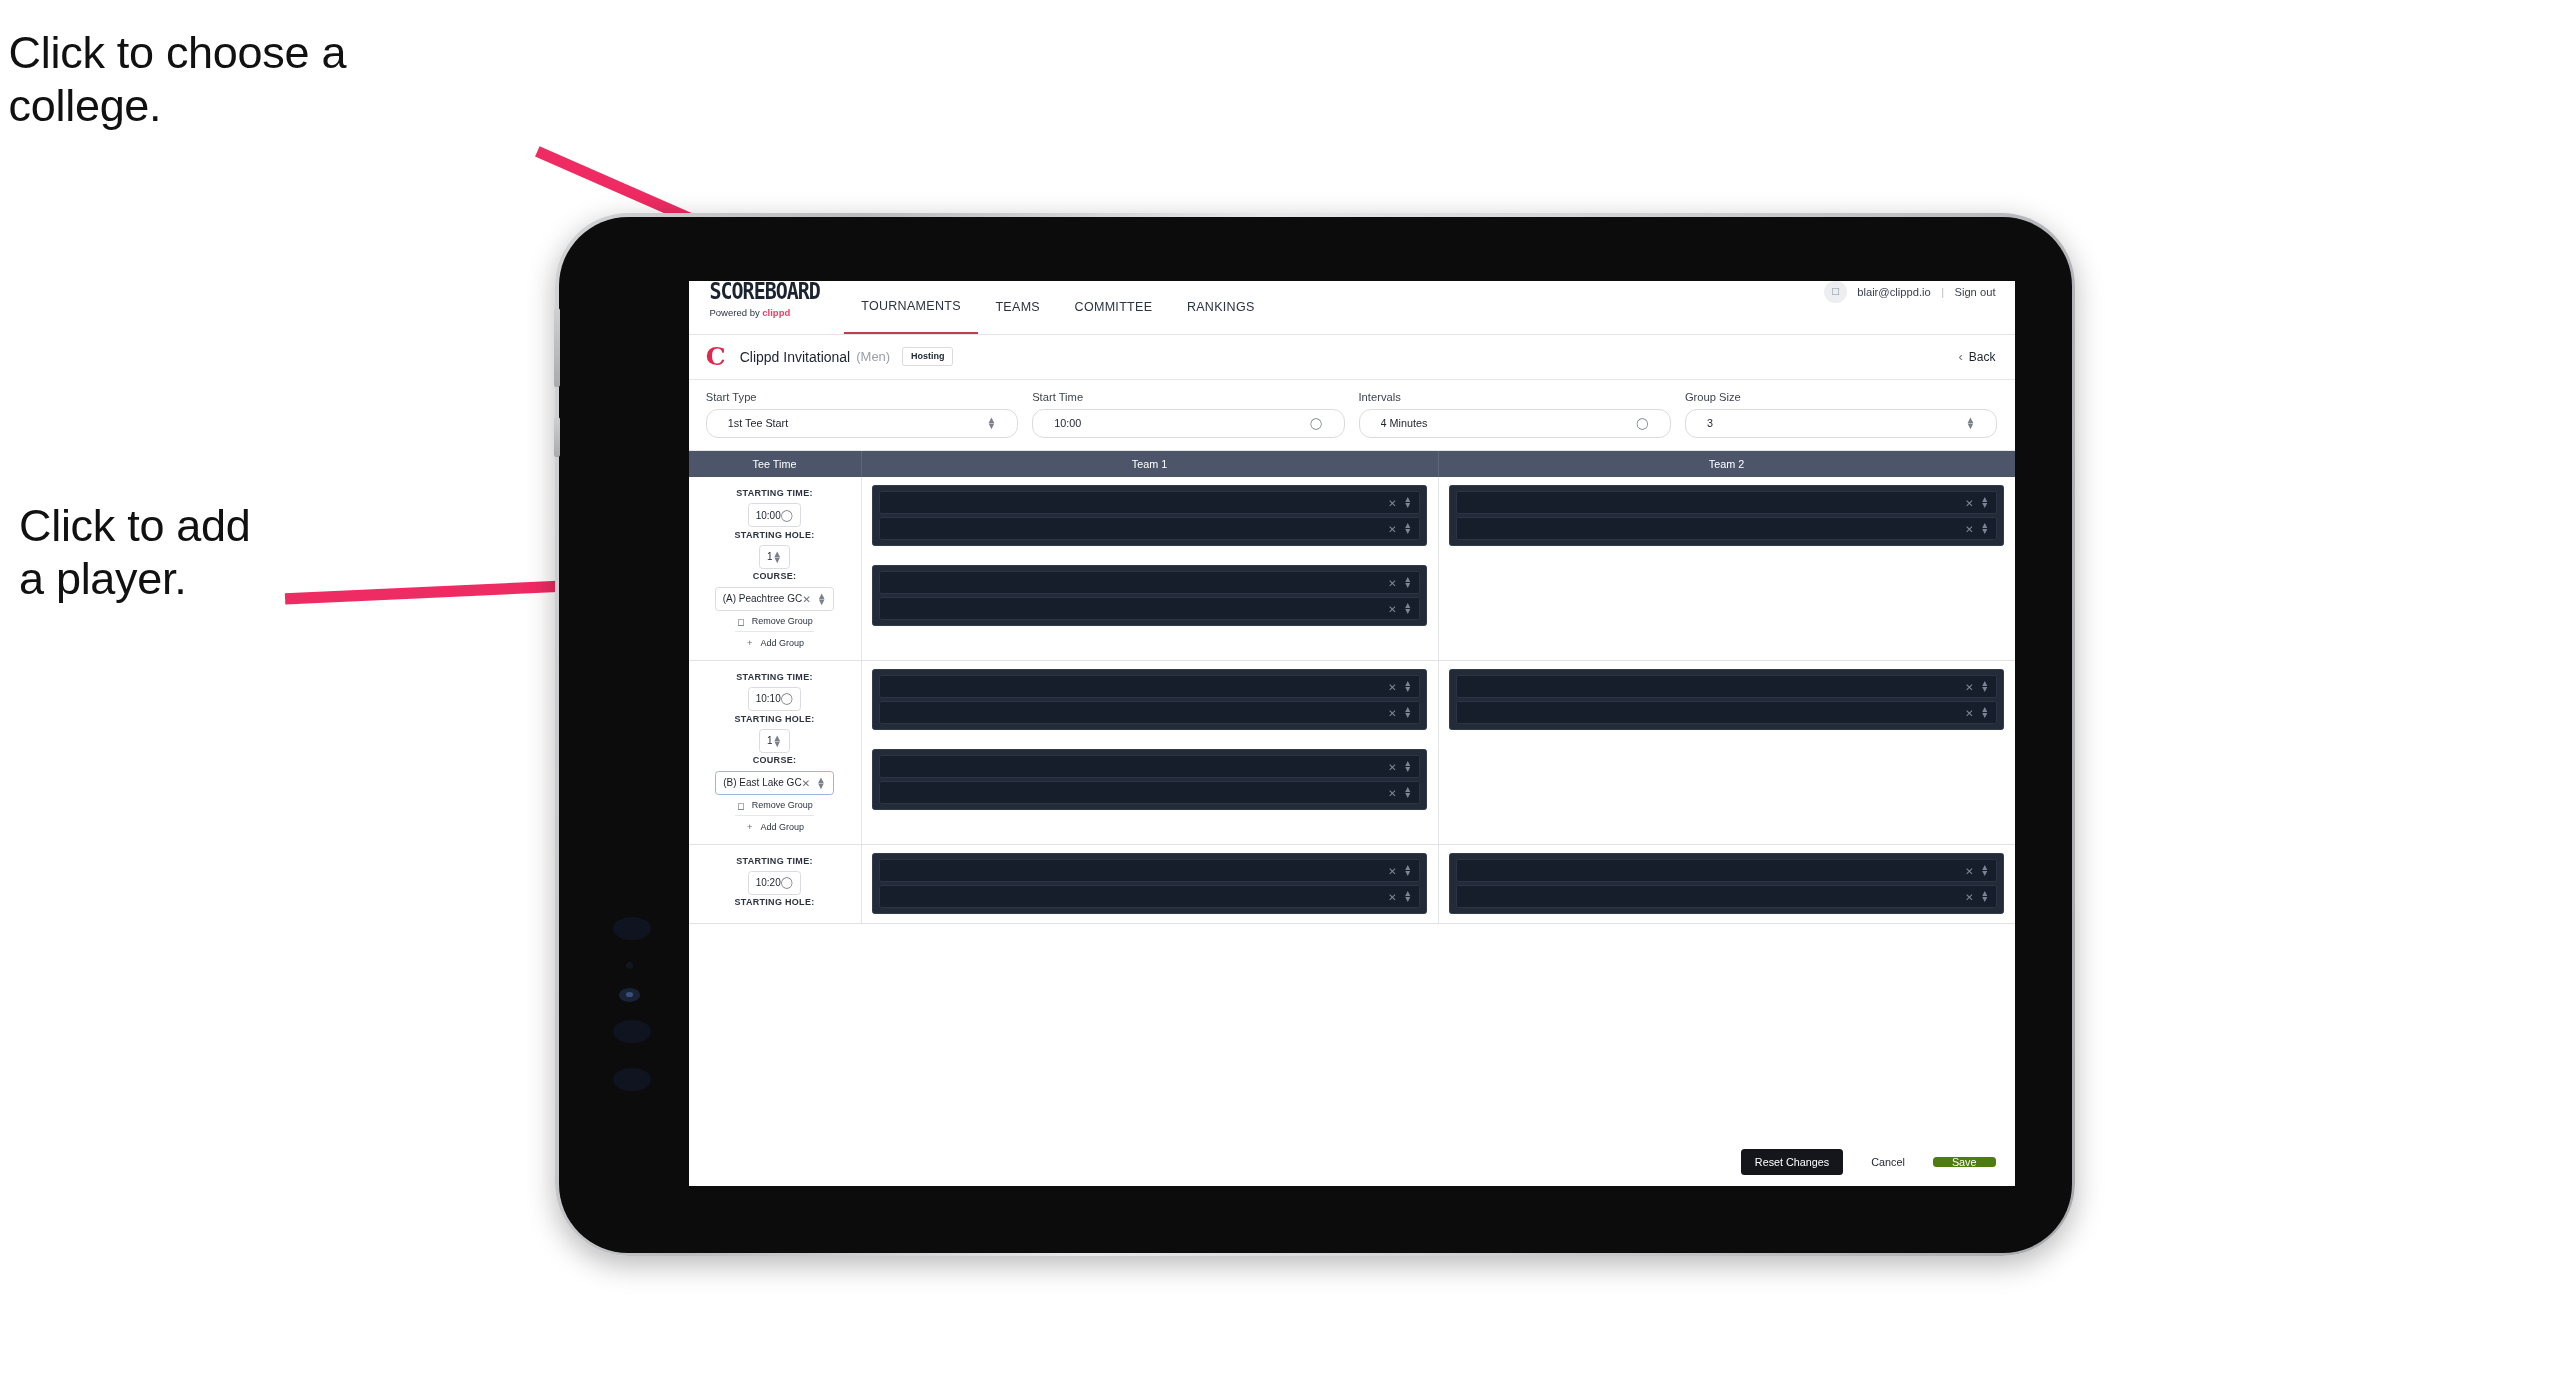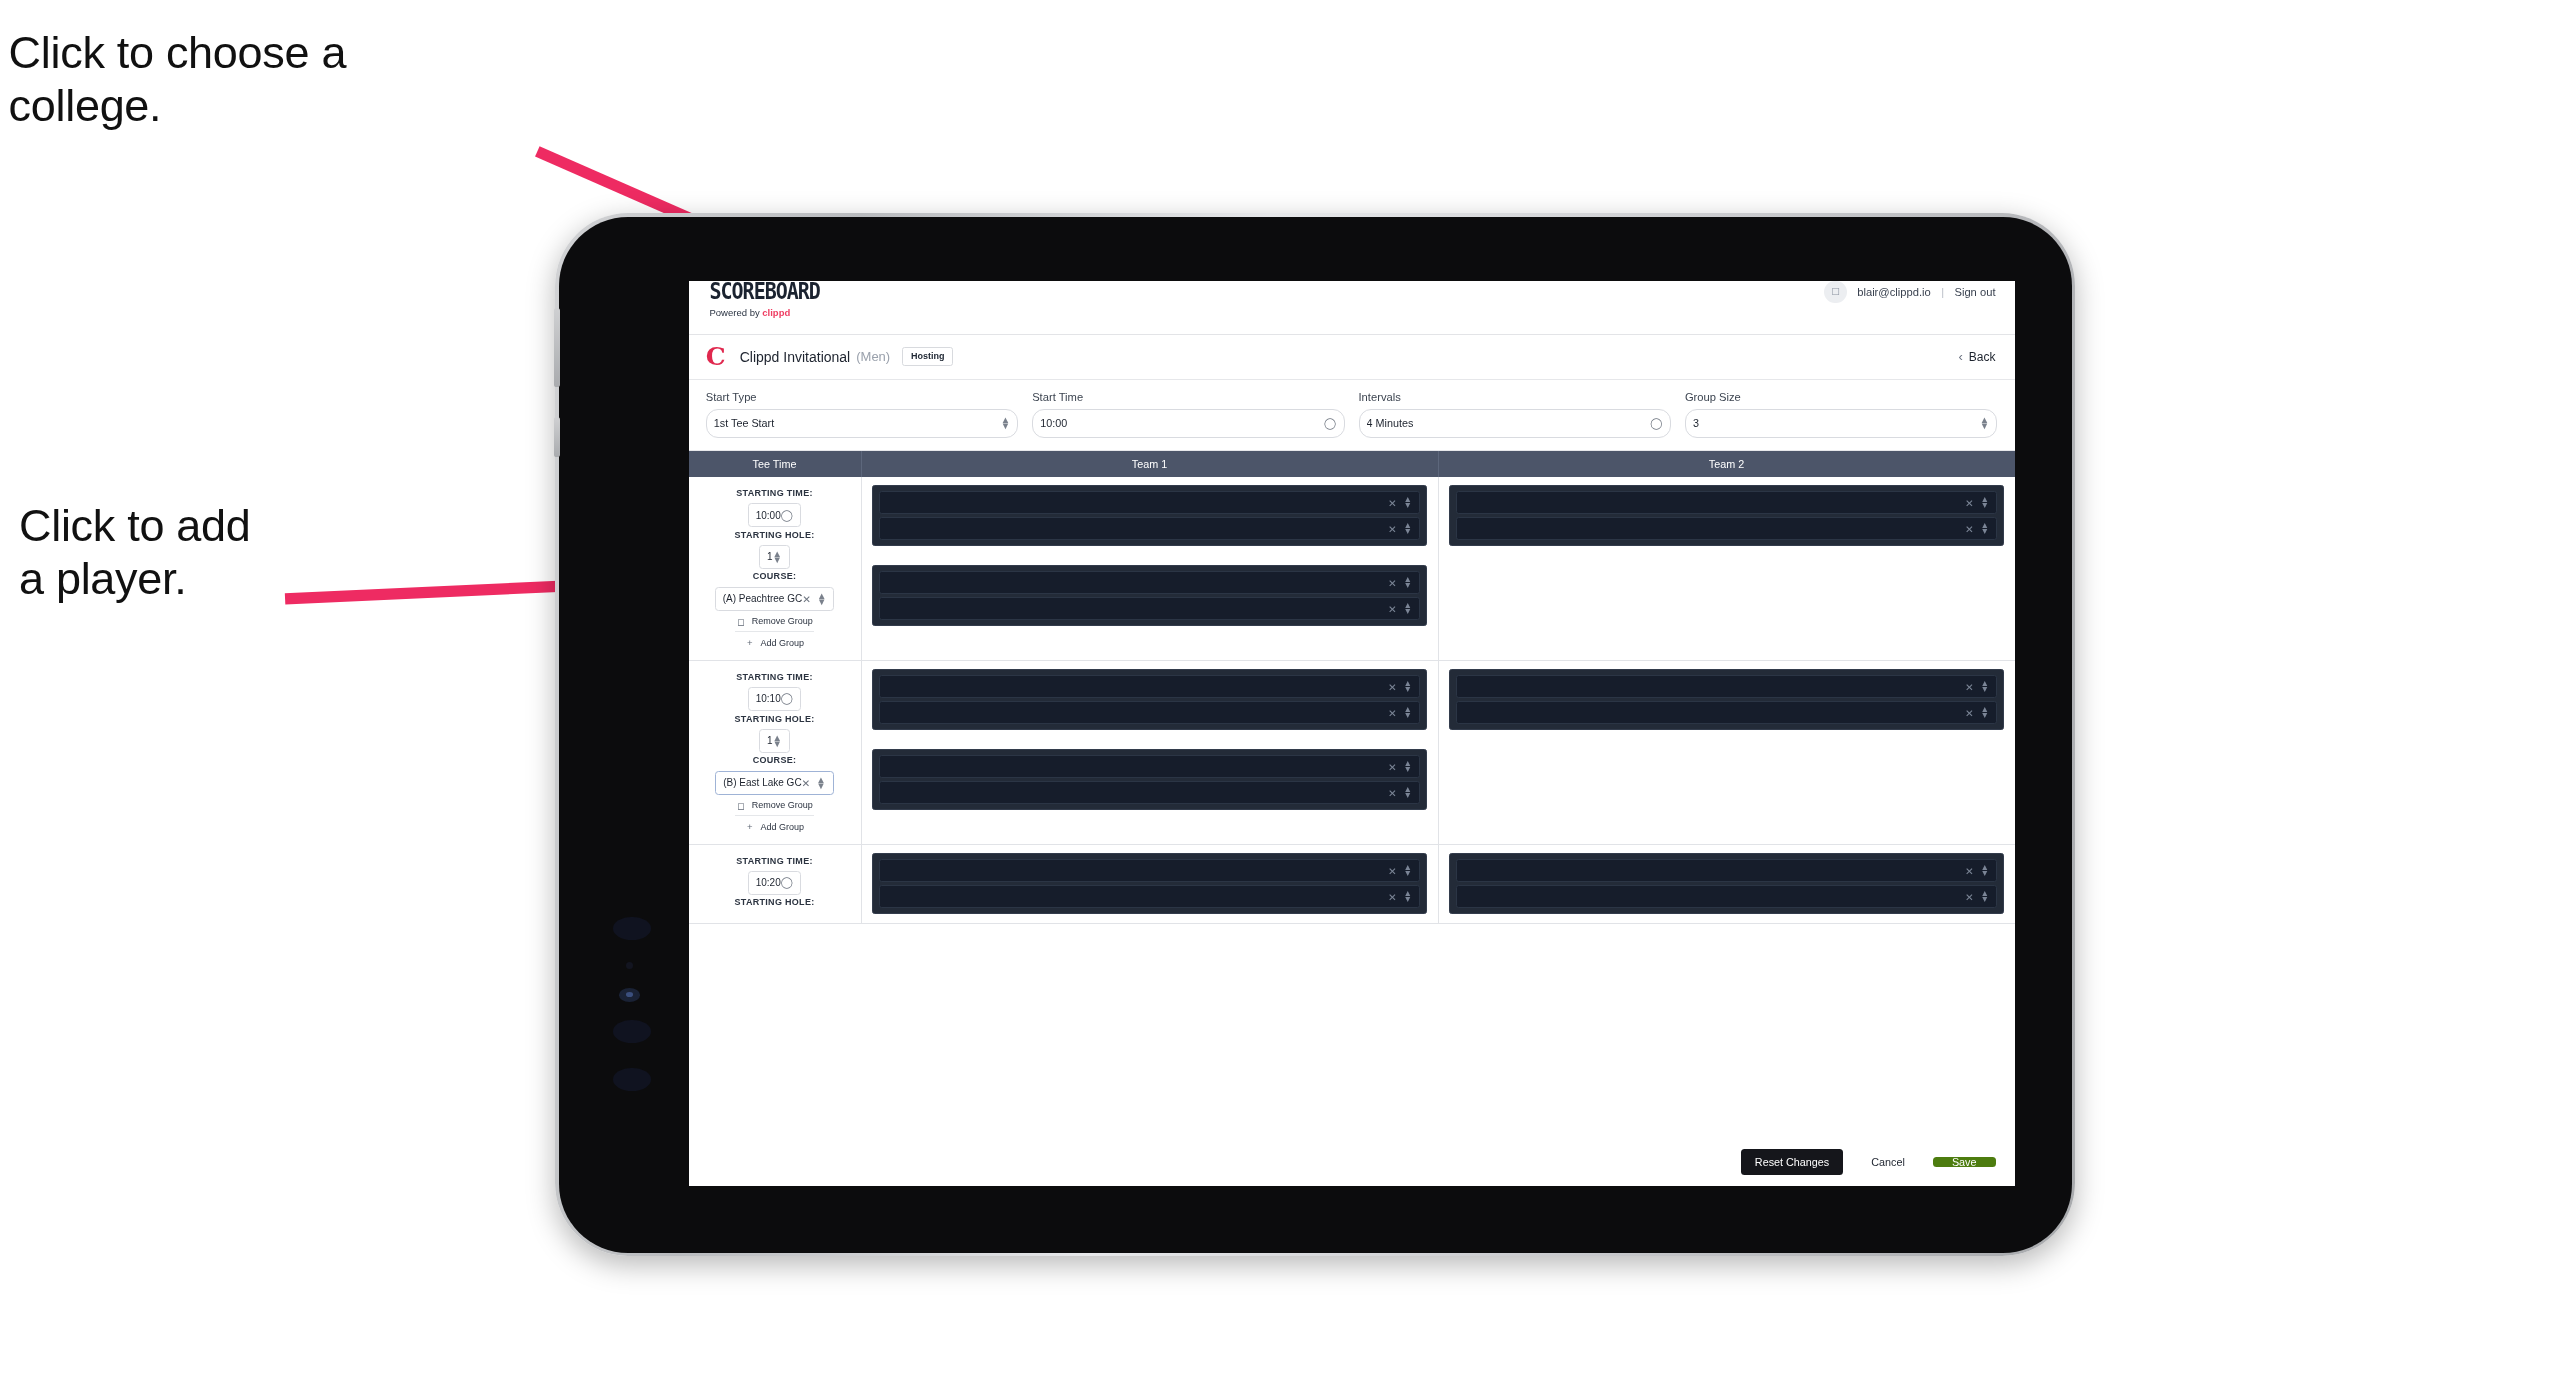--- a/index.html
+++ b/index.html
@@ -122,21 +122,21 @@
 
   
   .formrow{
     display:flex;gap:14px;padding:11.2px 17.3px 12px 17.3px;box-sizing:border-box;
     flex:0 0 auto;
   }
   .field{flex:1 1 0;min-width:0;}
   .field-label{font-size:11.2px;color:#3c4450;margin-bottom:6px;}
   .inputbox{
     height:29px;border:0.9px solid #d9dbe0;border-radius:12px;background:#fff;
-    display:flex;align-items:center;padding:0 7px;box-sizing:border-box;
+    display:flex;align-items:center;padding:0 21px;box-sizing:border-box;
     font-size:10.8px;color:#1d232e;cursor:pointer;
   }
   .inputbox .val{flex:1;overflow:hidden;white-space:nowrap;}
   .ic{color:#6f7681;font-size:11.2px;display:flex;align-items:center;}
   .ic.stepper{flex-direction:column;line-height:.62;font-size:9.5px;color:#7a818c;}
 
   
   .tablewrap{flex:1 1 auto;overflow:hidden;display:flex;flex-direction:column;
      border-top:0.9px solid #e6e7ea;}
   .thead{display:flex;background:#4c5569;flex:0 0 26px;}
@@ -231,20 +231,26 @@
       <div class="bezel-dot" id="cam-lens2"></div>
       <div class="bezel-dot" id="cam-lens3"></div>
 
       <div class="screen">
 
         <div class="topnav">
           <div class="brand">
             <div class="brand-name">SCOREBOARD</div>
             <div class="brand-sub"><span>Powered by </span><b>clippd</b></div>
           </div>
+          <div class="navlinks">
+            <div class="navlink active">TOURNAMENTS</div>
+            <div class="navlink">TEAMS</div>
+            <div class="navlink">COMMITTEE</div>
+            <div class="navlink">RANKINGS</div>
+          </div>
           <div class="nav-right">
             <div class="avatar">☐</div>
             <span>blair@clippd.io</span>
             <span class="nav-sep">|</span>
             <span class="signout">Sign out</span>
           </div>
         </div>
 
         <div class="tbar">
           <div class="tlogo">C</div>

